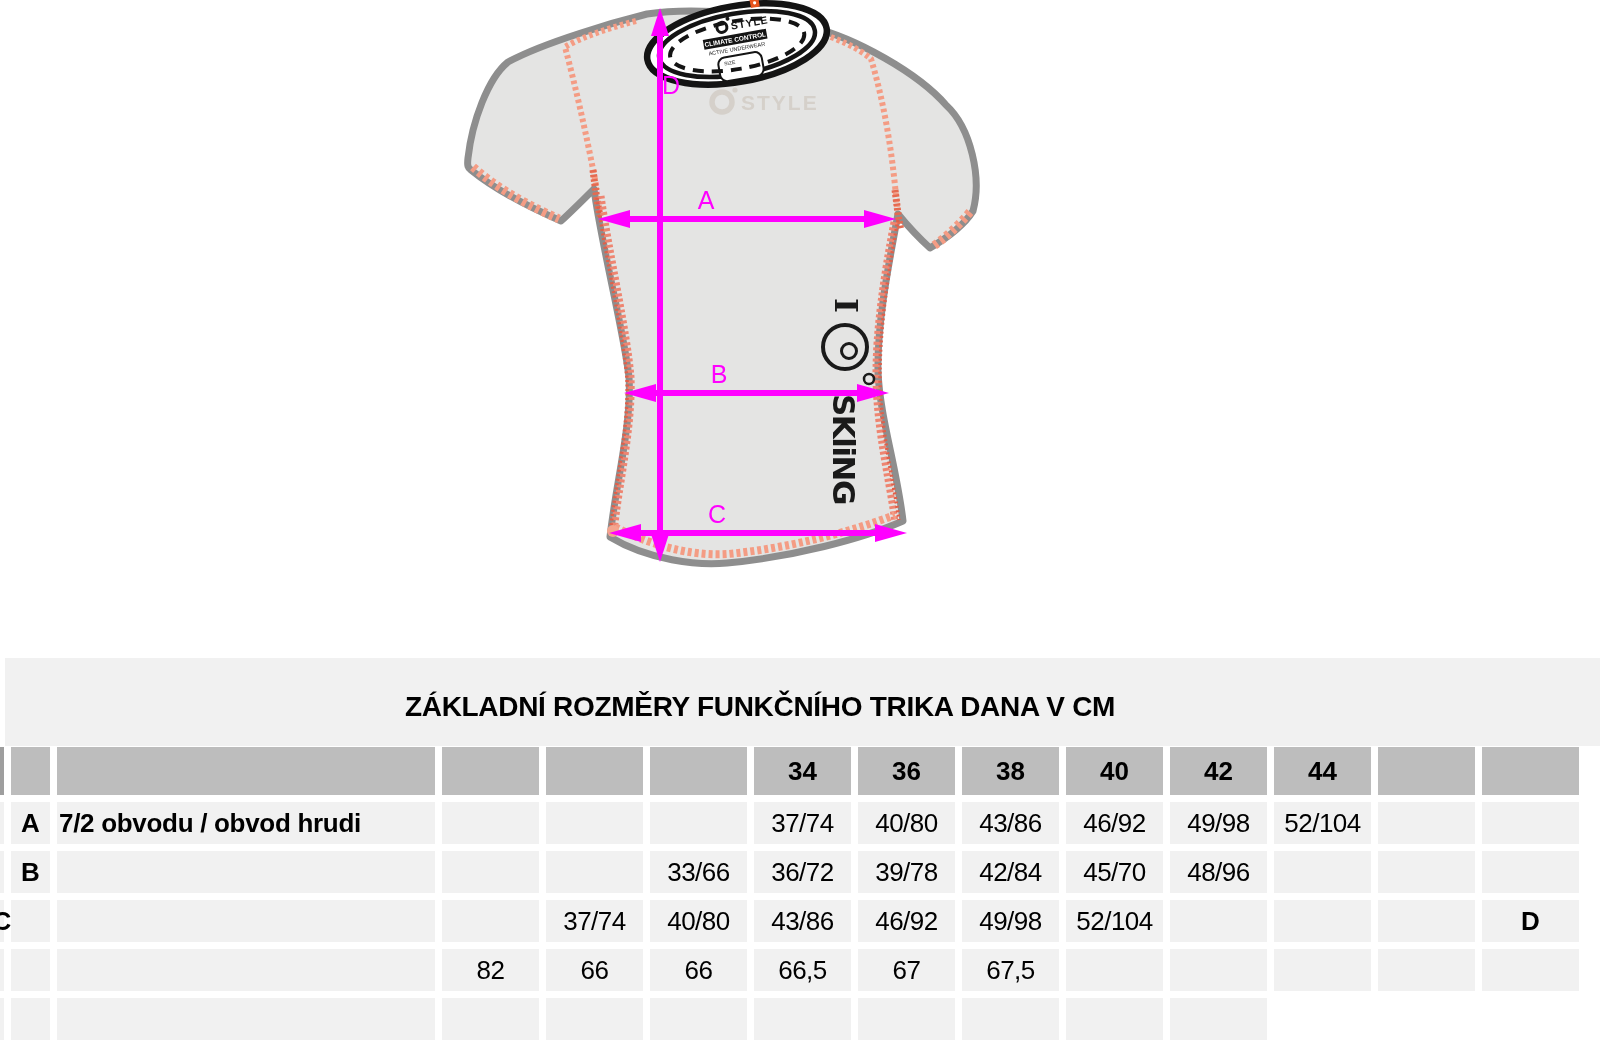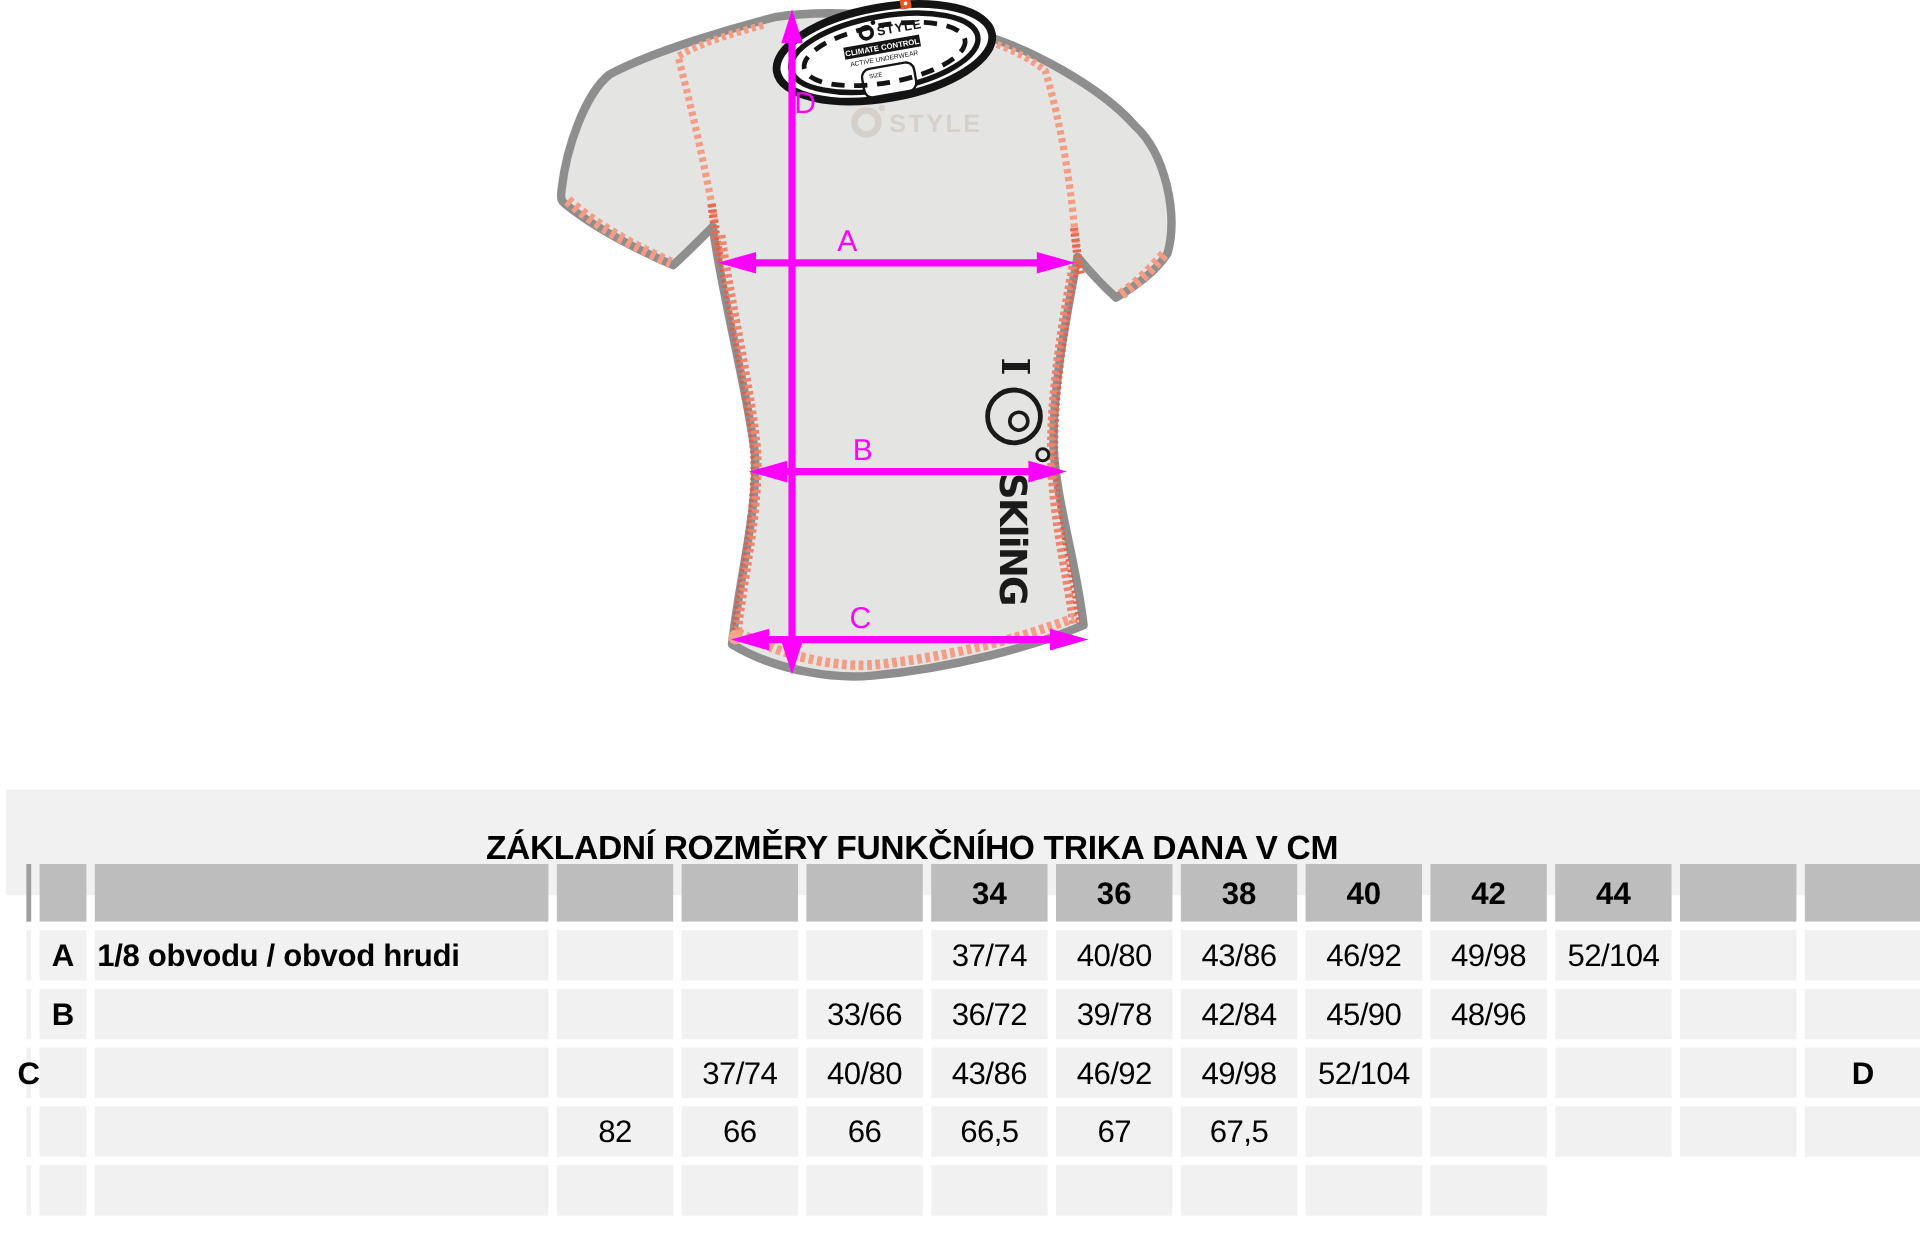--- a/index.html
+++ b/index.html
@@ -5,24 +5,24 @@
   html,body{margin:0;padding:0;background:#ffffff;}
   .stage{position:relative;width:1600px;height:1046px;background:#ffffff;overflow:hidden;
          font-family:"Liberation Sans", sans-serif;}
   .shirt-svg{position:absolute;left:440px;top:0;width:560px;height:600px;}
 
   
   .title-band{position:absolute;left:5px;top:658px;width:1588px;height:88px;background:#f1f1f1;
               display:flex;align-items:center;justify-content:center;padding-left:32px;}
   .title-band .t{font-size:28px;font-weight:bold;color:#000;margin-right:142px;margin-top:10px;
                  letter-spacing:-0.3px;}
-  .tbl{position:absolute;left:0;top:720px;display:grid;
+  .tbl{position:absolute;left:0;top:747px;display:grid;
        grid-template-columns:4px 39px 378px repeat(11,97px);
        grid-template-rows:48px repeat(5,42px);
-       column-gap:7px;row-gap:7px;margin-left:22px;}
+       column-gap:7px;row-gap:7px;}
   .tbl div{display:flex;align-items:center;justify-content:center;font-size:26px;color:#000;}
   .hc{background:#bdbdbd;color:#ffffff;font-weight:bold;}
   .hs{background:#9e9e9e;}
   .c{background:#f1f1f1;}
   .lc{font-weight:bold;}
   .lb{justify-content:flex-start !important;padding-left:2px;font-weight:bold;letter-spacing:-0.3px;}
   .v{letter-spacing:-0.5px;}
 </style>
 </head>
 <body>
@@ -141,21 +141,21 @@
     <div class="hc">36</div>
     <div class="hc">38</div>
     <div class="hc">40</div>
     <div class="hc">42</div>
     <div class="hc">44</div>
     <div class="hc"></div>
     <div class="hc"></div>
 
     <div class="c"></div>
     <div class="c lc">A</div>
-    <div class="c lb">1/8 obvodu / obvod hrudi</div>
+    <div class="c lb">7/2 obvodu / obvod hrudi</div>
     <div class="c"></div>
     <div class="c"></div>
     <div class="c"></div>
     <div class="c v">37/74</div>
     <div class="c v">40/80</div>
     <div class="c v">43/86</div>
     <div class="c v">46/92</div>
     <div class="c v">49/98</div>
     <div class="c v">52/104</div>
     <div class="c"></div>
@@ -163,21 +163,21 @@
 
     <div class="c"></div>
     <div class="c lc">B</div>
     <div class="c"></div>
     <div class="c"></div>
     <div class="c"></div>
     <div class="c v">33/66</div>
     <div class="c v">36/72</div>
     <div class="c v">39/78</div>
     <div class="c v">42/84</div>
-    <div class="c v">45/90</div>
+    <div class="c v">45/70</div>
     <div class="c v">48/96</div>
     <div class="c"></div>
     <div class="c"></div>
 
     <div class="c"></div>
     <div class="c lc">C</div>
     <div class="c"></div>
     <div class="c"></div>
     <div class="c"></div>
     <div class="c v">37/74</div>

